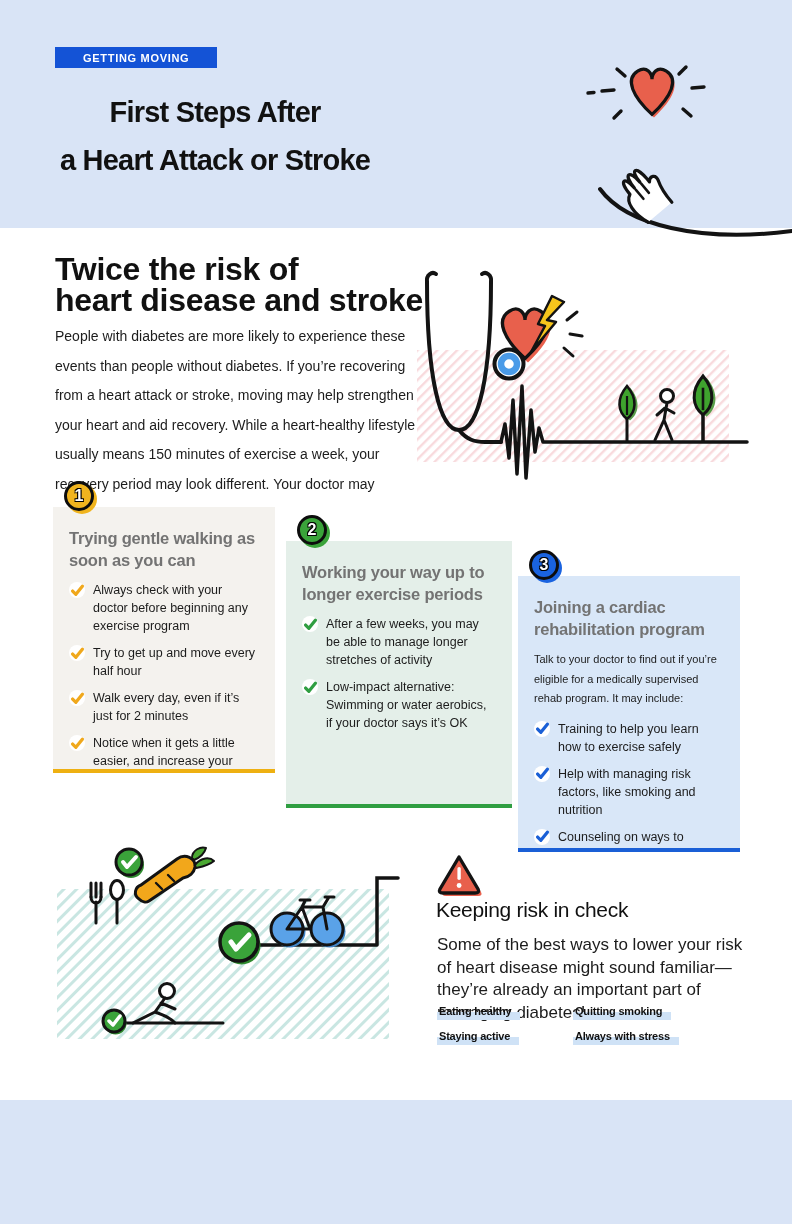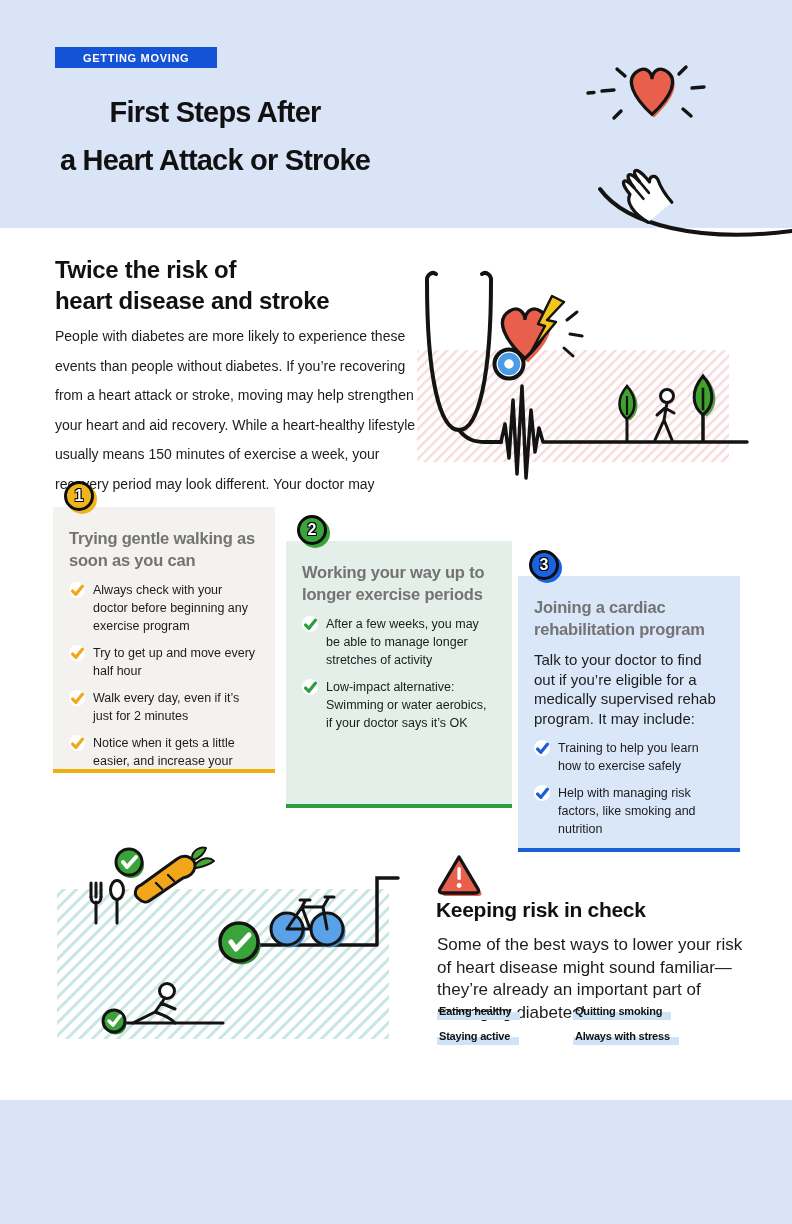--- a/index.html
+++ b/index.html
@@ -10,21 +10,21 @@
     font-family:"Liberation Sans","DejaVu Sans",sans-serif; color:#161616;
   }
   
   .hero { position:absolute; left:0; top:0; width:792px; height:228px; background:#d9e4f6; }
   .badge { position:absolute; left:55px; top:47px; background:#1453d6; color:#fff;
     font-size:11px; font-weight:700; letter-spacing:.7px; padding:5px 28px 4px; }
   .title { position:absolute; left:60px; top:88px; font-size:29px; line-height:48px;
     font-weight:700; letter-spacing:-.8px; color:#111;text-align:center; }
   .hero-art { position:absolute; left:580px; top:55px; width:212px; height:196px; z-index:2; }
   
-  .intro-heading { position:absolute; left:55px; top:254px; font-size:24px; line-height:31px;
+  .intro-heading { position:absolute; left:55px; top:254px; font-size:32px; line-height:31px;
     font-weight:700; color:#111; letter-spacing:-.3px; }
   .intro-body { position:absolute; left:55px; top:322px; width:368px; font-size:14px;
     line-height:29.5px; color:#1c1c1c; }
   .med-art { position:absolute; left:415px; top:262px; width:377px; height:218px; }
   
   .card { position:absolute; padding:20px 16px 0 16px; overflow:hidden; }
   .card h3 { font-size:16.5px; line-height:22px; font-weight:700; letter-spacing:-.2px;
     margin:0 0 10px; color:#737373; }
   .num { position:absolute; width:30px; height:30px; border:3px solid #0d0d0d; border-radius:50%;
     display:flex; align-items:center; justify-content:center; font-size:16px; font-weight:700;
@@ -35,26 +35,26 @@
     display:flex; align-items:center; justify-content:center; }
   .card1 { left:53px; top:507px; width:222px; height:266px; background:#f4f2ee; border-bottom:4px solid #eeb011; }
   .num1 { left:64px; top:481px; background:#f0b41e; box-shadow:3px 3px 0 #f0b41e; }
   .card1 .ck svg polyline { stroke:#f0a81c; }
   .card2 { left:286px; top:541px; width:226px; height:267px; background:#e4efe9; border-bottom:4px solid #2f9e41; }
   .num2 { left:297px; top:515px; background:#3aa33a; box-shadow:3px 3px 0 #3aa33a; }
   .card2 .ck svg polyline { stroke:#2f9e41; }
   .card3 { left:518px; top:576px; width:222px; height:276px; background:#d9e7f8; border-bottom:4px solid #1a5fd6; }
   .num3 { left:529px; top:550px; background:#1a63e0; box-shadow:3px 3px 0 #1a63e0; }
   .card3 .ck svg polyline { stroke:#1a5fd6; }
-  .card-intro { font-size:15px; line-height:19.5px; margin-bottom:11px; color:#1c1c1c; }
+  .card-intro { font-size:11px; line-height:19.5px; margin-bottom:11px; color:#1c1c1c; }
   
   .activity-art { position:absolute; left:55px; top:845px; width:365px; height:215px; }
   
   .warning-wrap { position:absolute; left:437px; top:854px; }
-  .risk-heading { position:absolute; left:436px; top:898px; font-size:21px; font-weight:700;
+  .risk-heading { position:absolute; left:436px; top:898px; font-size:21px; font-weight:400;
     letter-spacing:-.3px; color:#111; }
   .risk-body { position:absolute; left:437px; top:934px; width:320px; font-size:17px;
     line-height:22.5px; color:#1c1c1c; }
   .tags { position:absolute; left:437px; top:1004px; display:grid;
     grid-template-columns:136px auto; row-gap:9px; }
   .tag { justify-self:start; font-size:11px; font-weight:700; color:#111;
     background:linear-gradient(to bottom, transparent 52%, #cfe2f6 52%);
     padding:1px 9px 3px 2px; letter-spacing:-.2px; }
   
   .footer { position:absolute; left:0; top:1100px; width:792px; height:124px; background:#d9e4f6; }

